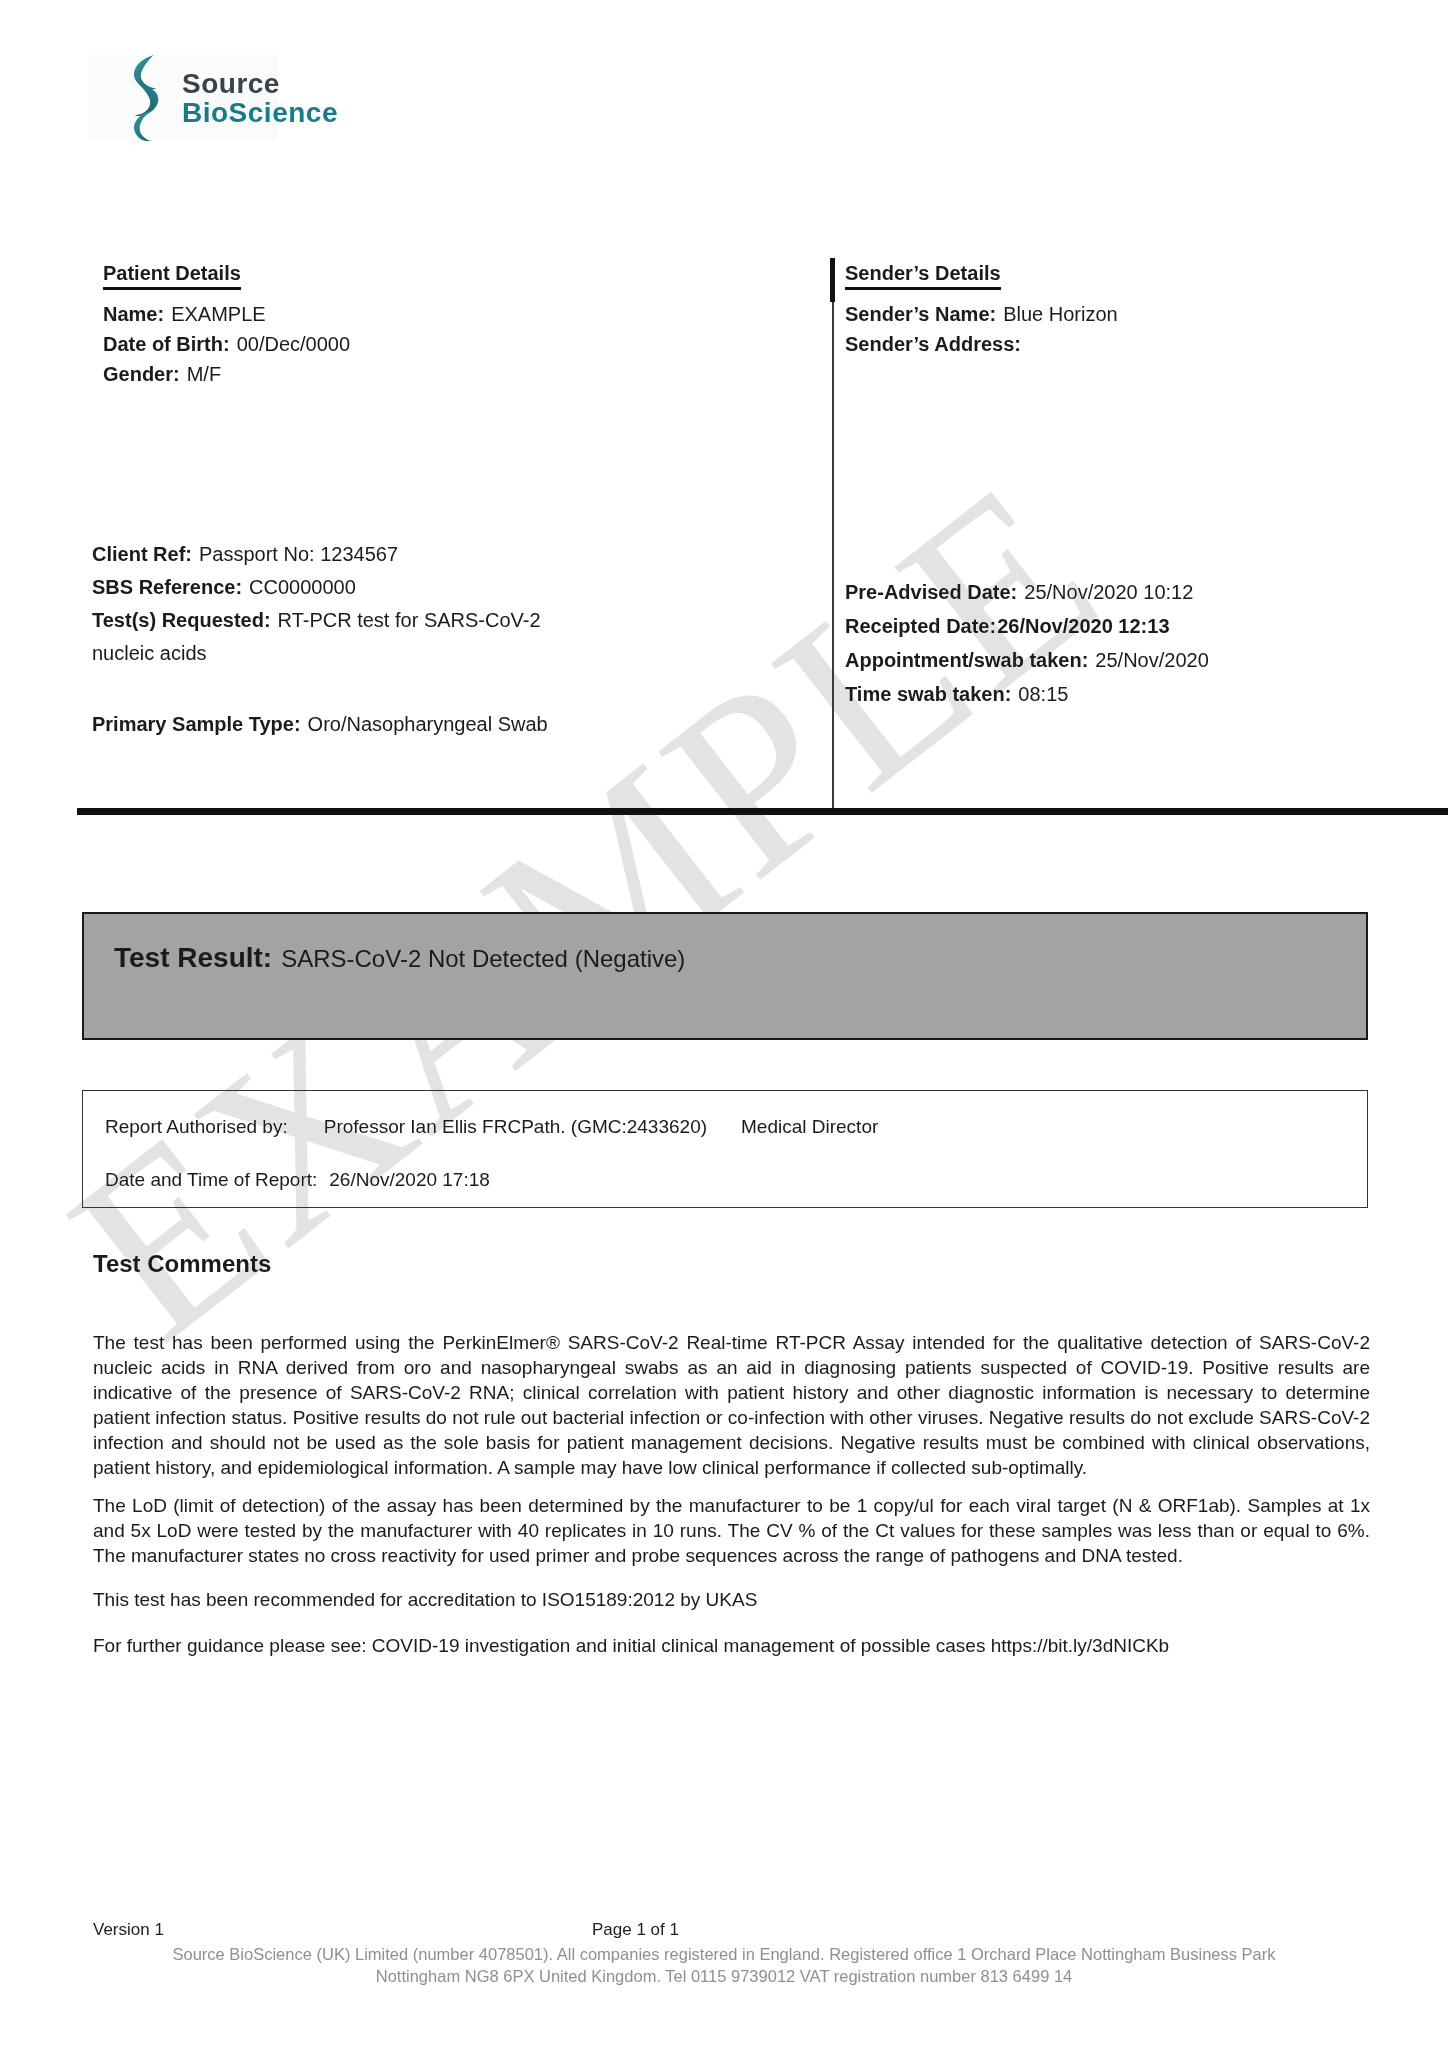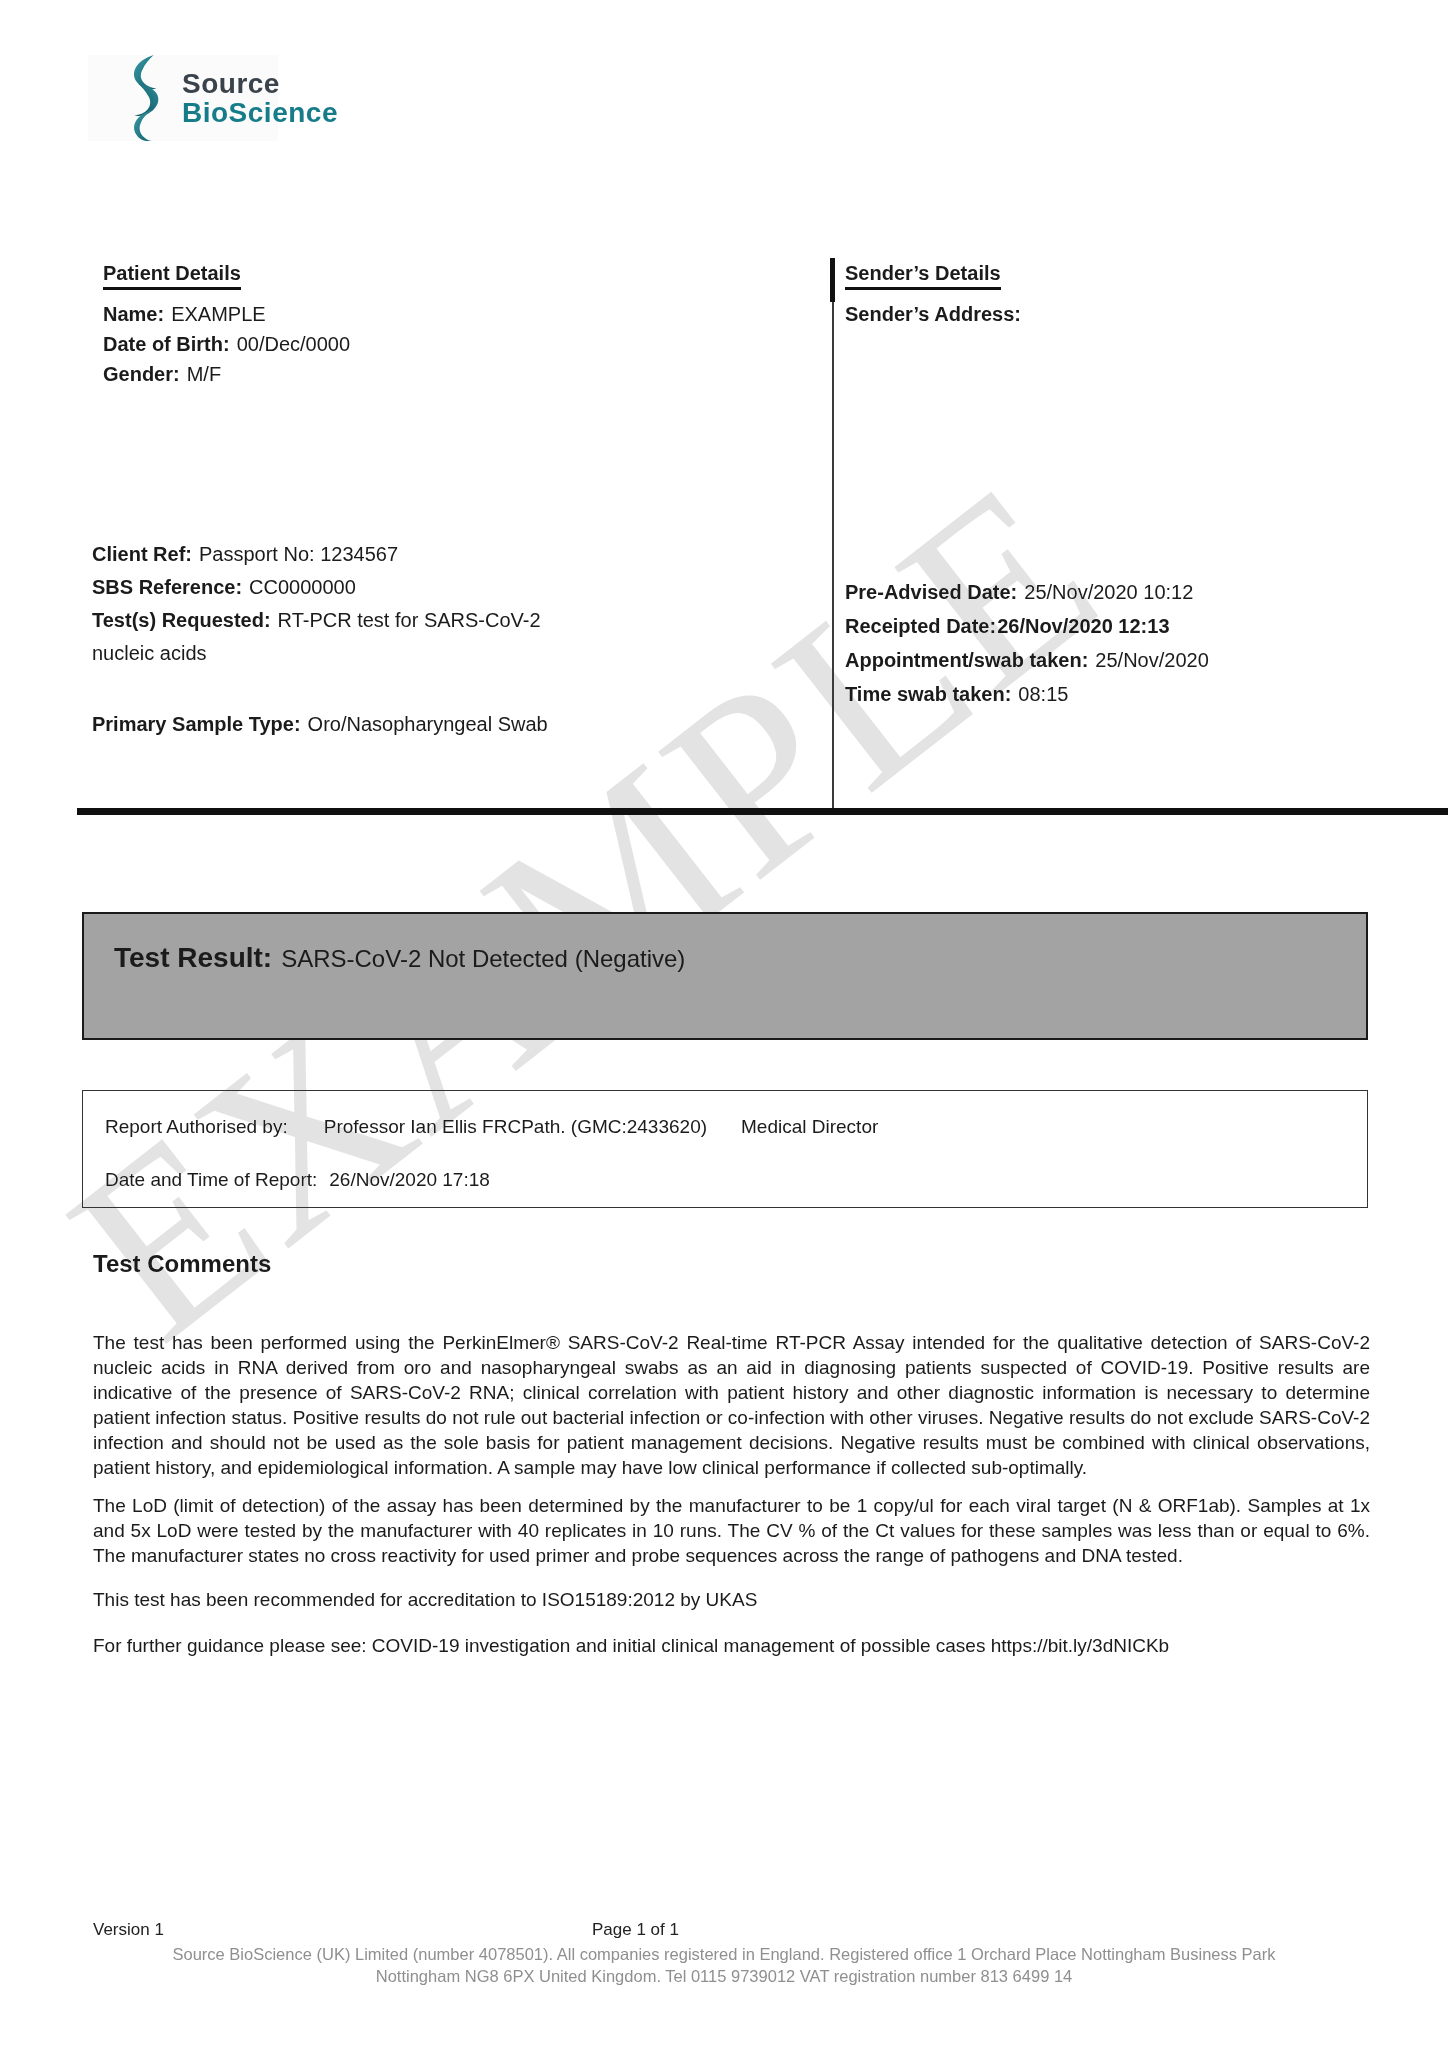--- a/index.html
+++ b/index.html
@@ -102,20 +102,23 @@
       <span class="lbl">Date of Birth:</span><span class="val">00/Dec/0000</span>
     </div>
     <div class="frow">
       <span class="lbl">Gender:</span><span class="val">M/F</span>
     </div>
   </div>
 
   <div class="section-sender">
     <div class="sec-heading">Sender’s Details</div>
     <div class="frow">
+      <span class="lbl">Sender’s Name:</span><span class="val">Blue Horizon</span>
+    </div>
+    <div class="frow">
       <span class="lbl">Sender’s Address:</span><span class="val"></span>
     </div>
   </div>
 
   <div class="section-sample">
     <div class="frow">
       <span class="lbl">Client Ref:</span><span class="val">Passport No: 1234567</span>
     </div>
     <div class="frow">
       <span class="lbl">SBS Reference:</span><span class="val">CC0000000</span>

